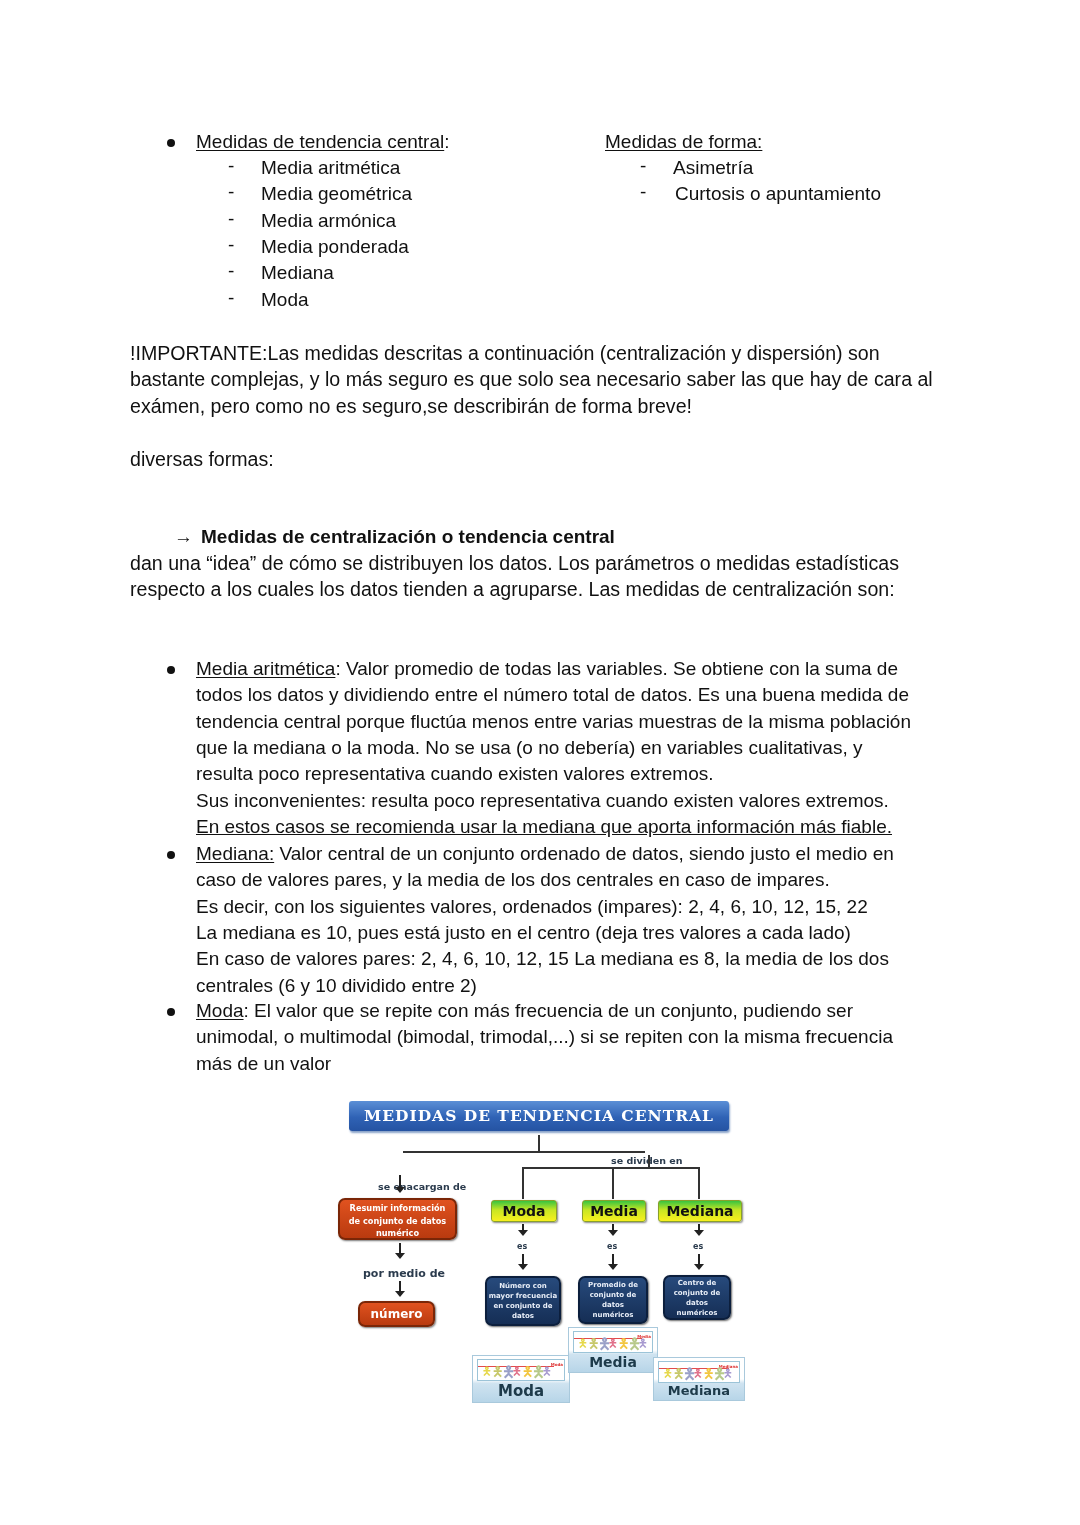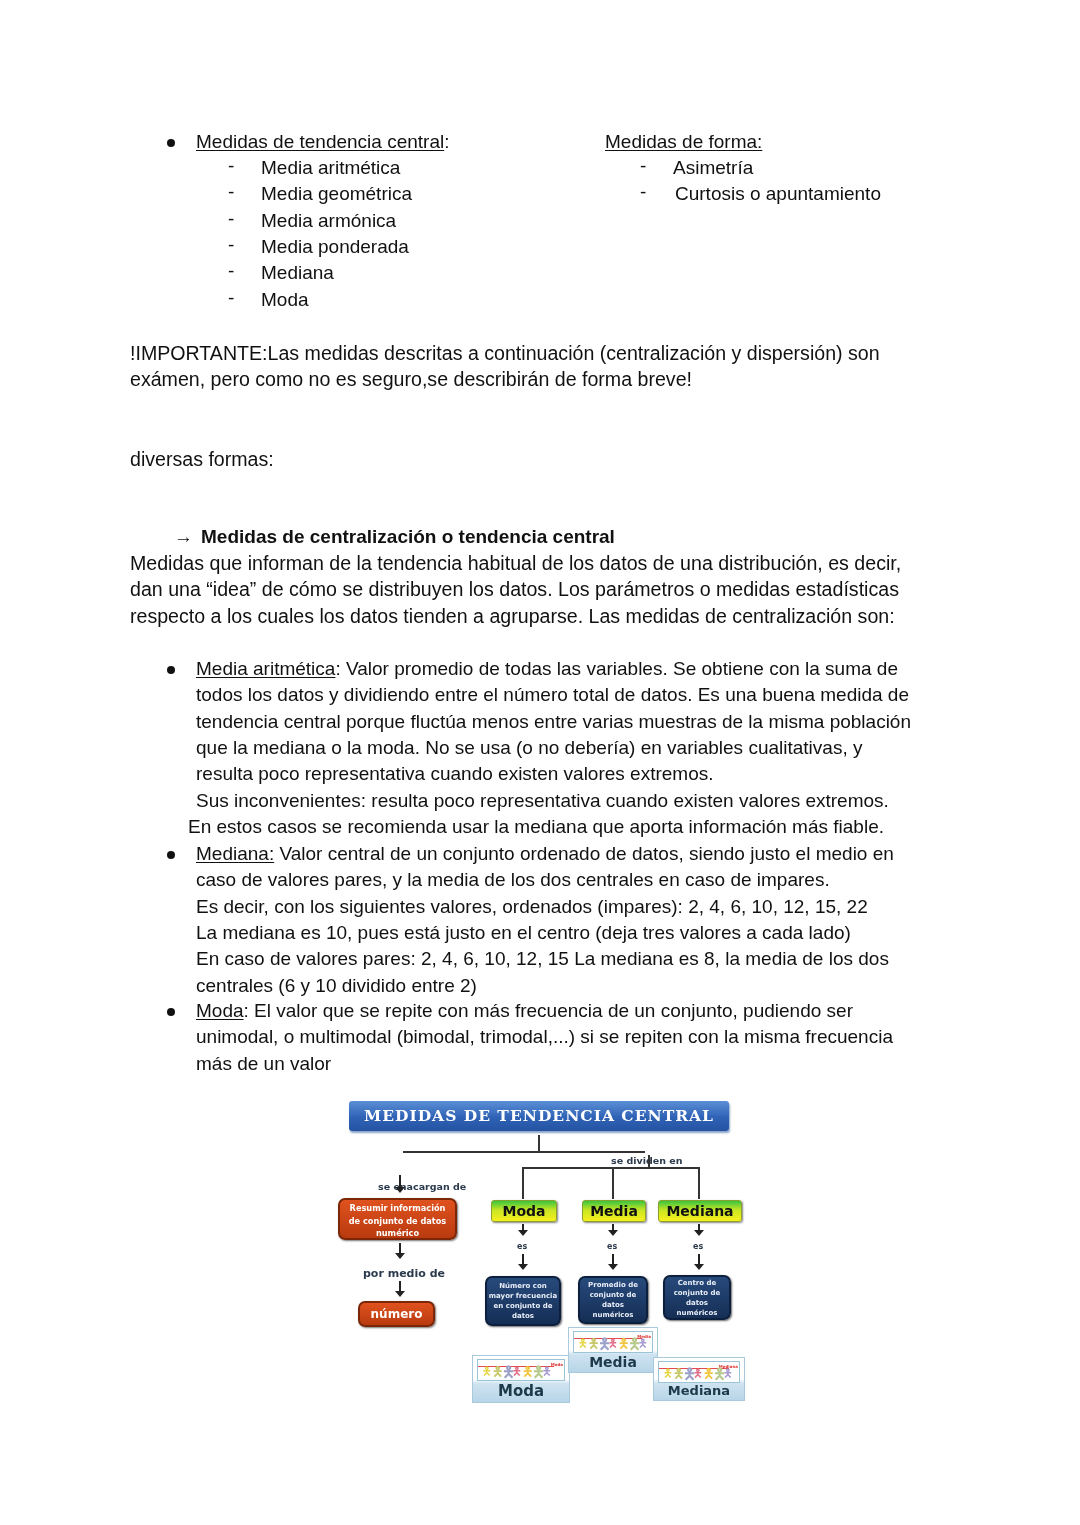--- a/index.html
+++ b/index.html
@@ -82,45 +82,45 @@
 <div class="abs txt u" style="left:605px;top:129px;">Medidas de forma:</div>
 <div id="shape-list">
     <div class="dash" style="left: 640px; top: 155px;">-</div>
     <div class="abs txt" style="left: 673px; top: 155px;">Asimetría</div>
     <div class="dash" style="left: 640px; top: 181.3px;">-</div>
     <div class="abs txt" style="left: 675px; top: 181.3px;">Curtosis o apuntamiento</div>
   </div>
 
 <div class="para" style="top:340px;">
   <span class="para-line">!IMPORTANTE:Las medidas descritas a continuación (centralización y dispersión) son</span>
+  <span class="para-line">bastante complejas, y lo más seguro es que solo sea necesario saber las que hay de cara al</span>
   <span class="para-line">exámen, pero como no es seguro,se describirán de forma breve!</span>
 </div>
 
 <div class="para" style="top:446px;">
   <span class="para-line">diversas formas:</span>
 </div>
 
 <div class="abs txt" style="left:174px;top:524px;font-weight:bold;">
   <span style="margin-right:8px;">→</span><span>Medidas de centralización o tendencia central</span>
 </div>
 <div class="para" style="top:550px;">
-  <span class="para-line">Medidas que informan de la tendencia habitual de los datos de una distribución, es decir,</span>
   <span class="para-line">dan una “idea” de cómo se distribuyen los datos. Los parámetros o medidas estadísticas</span>
   <span class="para-line">respecto a los cuales los datos tienden a agruparse. Las medidas de centralización son:</span>
 </div>
 
 <div id="definitions">
     <div class="bullet" style="left: 167px; top: 666px;"></div>
     <div class="abs txt" style="left: 196px; top: 656px; white-space: pre;"><span class="u">Media aritmética</span><span>:</span><span> Valor promedio de todas las variables. Se obtiene con la suma de</span></div>
     <div class="abs txt" style="left: 196px; top: 682.3px;">todos los datos y dividiendo entre el número total de datos. Es una buena medida de</div>
     <div class="abs txt" style="left: 196px; top: 708.6px;">tendencia central porque fluctúa menos entre varias muestras de la misma población</div>
     <div class="abs txt" style="left: 196px; top: 734.9px;">que la mediana o la moda. No se usa (o no debería) en variables cualitativas, y</div>
     <div class="abs txt" style="left: 196px; top: 761.2px;">resulta poco representativa cuando existen valores extremos.</div>
     <div class="abs txt" style="left: 196px; top: 787.5px;">Sus inconvenientes: resulta poco representativa cuando existen valores extremos.</div>
-    <div class="abs txt" style="left: 188px; top: 813.8px;">En estos casos se recomienda usar la mediana que aporta información más fiable.</div>
+    <div class="abs txt" style="left: 196px; top: 813.8px; text-decoration: underline;">En estos casos se recomienda usar la mediana que aporta información más fiable.</div>
     <div class="bullet" style="left: 167px; top: 851px;"></div>
     <div class="abs txt" style="left: 196px; top: 841px; white-space: pre;"><span class="u">Mediana:</span><span></span><span> Valor central de un conjunto ordenado de datos, siendo justo el medio en</span></div>
     <div class="abs txt" style="left: 196px; top: 867.3px;">caso de valores pares, y la media de los dos centrales en caso de impares.</div>
     <div class="abs txt" style="left: 196px; top: 893.6px;">Es decir, con los siguientes valores, ordenados (impares): 2, 4, 6, 10, 12, 15, 22</div>
     <div class="abs txt" style="left: 196px; top: 919.9px;">La mediana es 10, pues está justo en el centro (deja tres valores a cada lado)</div>
     <div class="abs txt" style="left: 196px; top: 946.2px;">En caso de valores pares: 2, 4, 6, 10, 12, 15 La mediana es 8, la media de los dos</div>
     <div class="abs txt" style="left: 196px; top: 972.5px;">centrales (6 y 10 dividido entre 2)</div>
     <div class="bullet" style="left: 167px; top: 1008px;"></div>
     <div class="abs txt" style="left: 196px; top: 998px; white-space: pre;"><span class="u">Moda</span><span>:</span><span> El valor que se repite con más frecuencia de un conjunto, pudiendo ser</span></div>
     <div class="abs txt" style="left: 196px; top: 1024.3px;">unimodal, o multimodal (bimodal, trimodal,...) si se repiten con la misma frecuencia</div>

